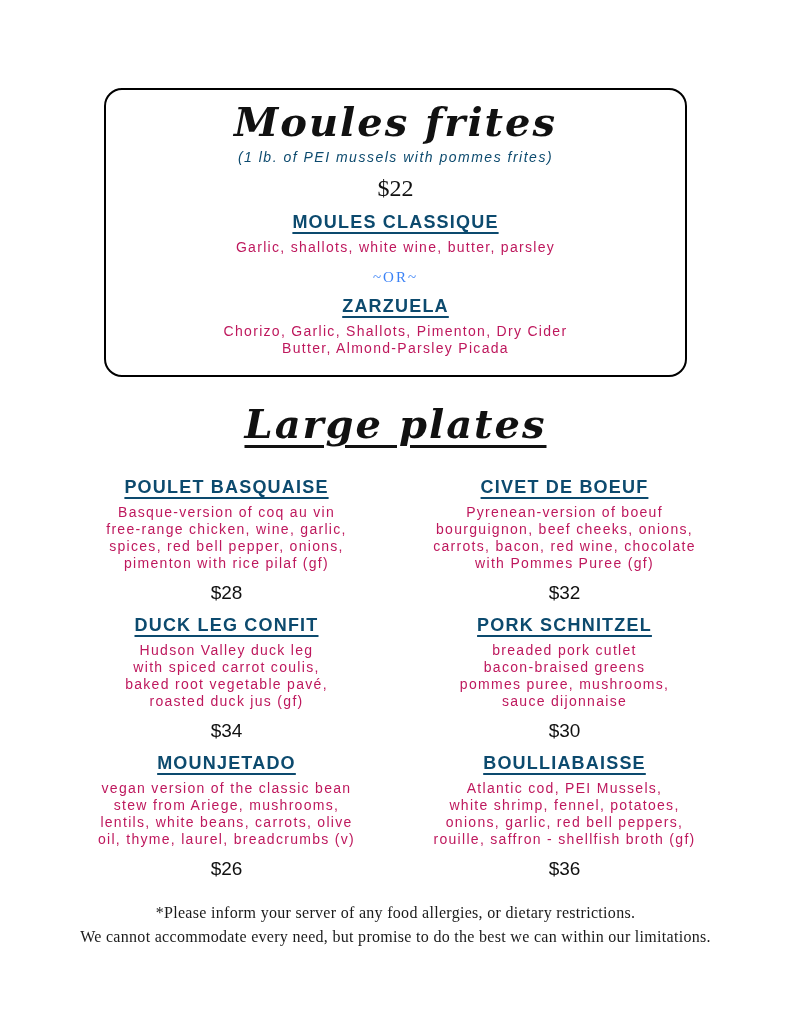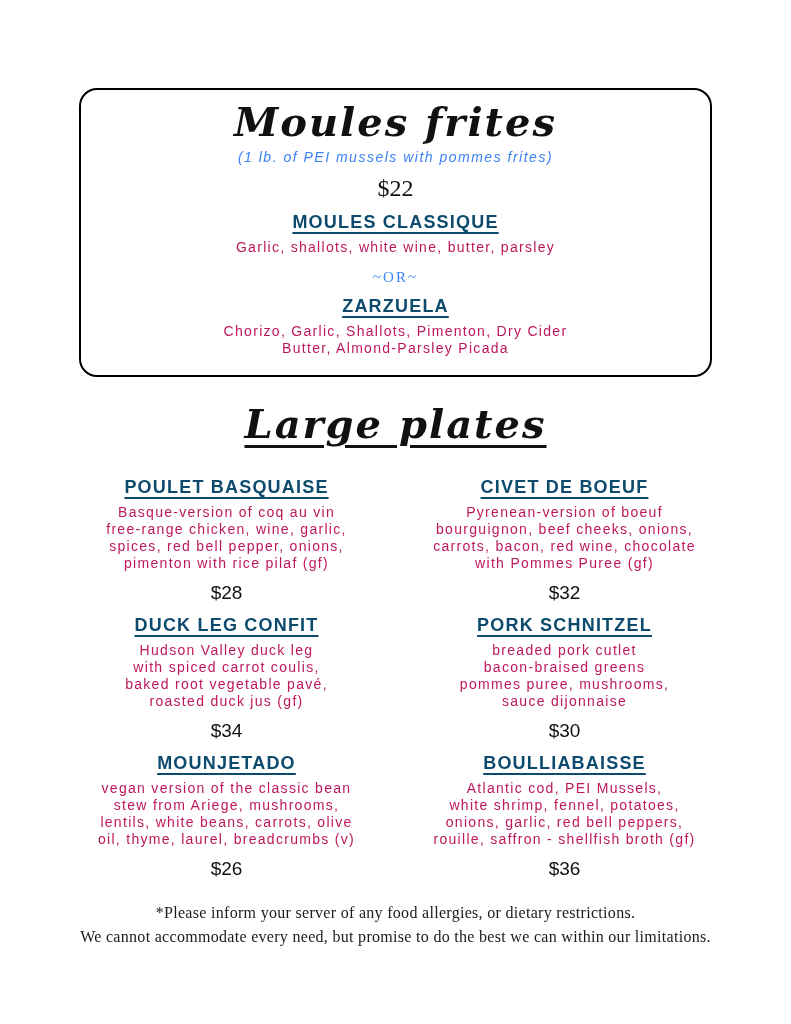--- a/index.html
+++ b/index.html
@@ -12,21 +12,21 @@
     overflow: hidden;
   }
   .page {
     width: 791px;
     height: 1024px;
     position: relative;
   }
 
   
   .featured-box {
-    width: 633px;
+    width: 583px;
     margin: 88px auto 0 auto;
     border: 2px solid #000000;
     border-radius: 18px;
     text-align: center;
     padding: 8px 20px 18px 20px;
     min-height: 269px;
   }
 
   
   .script-title {
@@ -42,21 +42,21 @@
     text-decoration: underline;
     text-decoration-thickness: 3px;
     text-underline-offset: 7px;
   }
 
   .subtitle {
     font-style: italic;
     font-size: 14px;
     line-height: 18px;
     letter-spacing: 1.5px;
-    color: #3b82f6;
+    color: #0c4a6e;
     margin-top: 2px;
   }
 
   .big-price {
     font-family: "Liberation Serif", serif;
     font-size: 24px;
     line-height: 28px;
     margin-top: 8px;
     color: #111111;
   }

